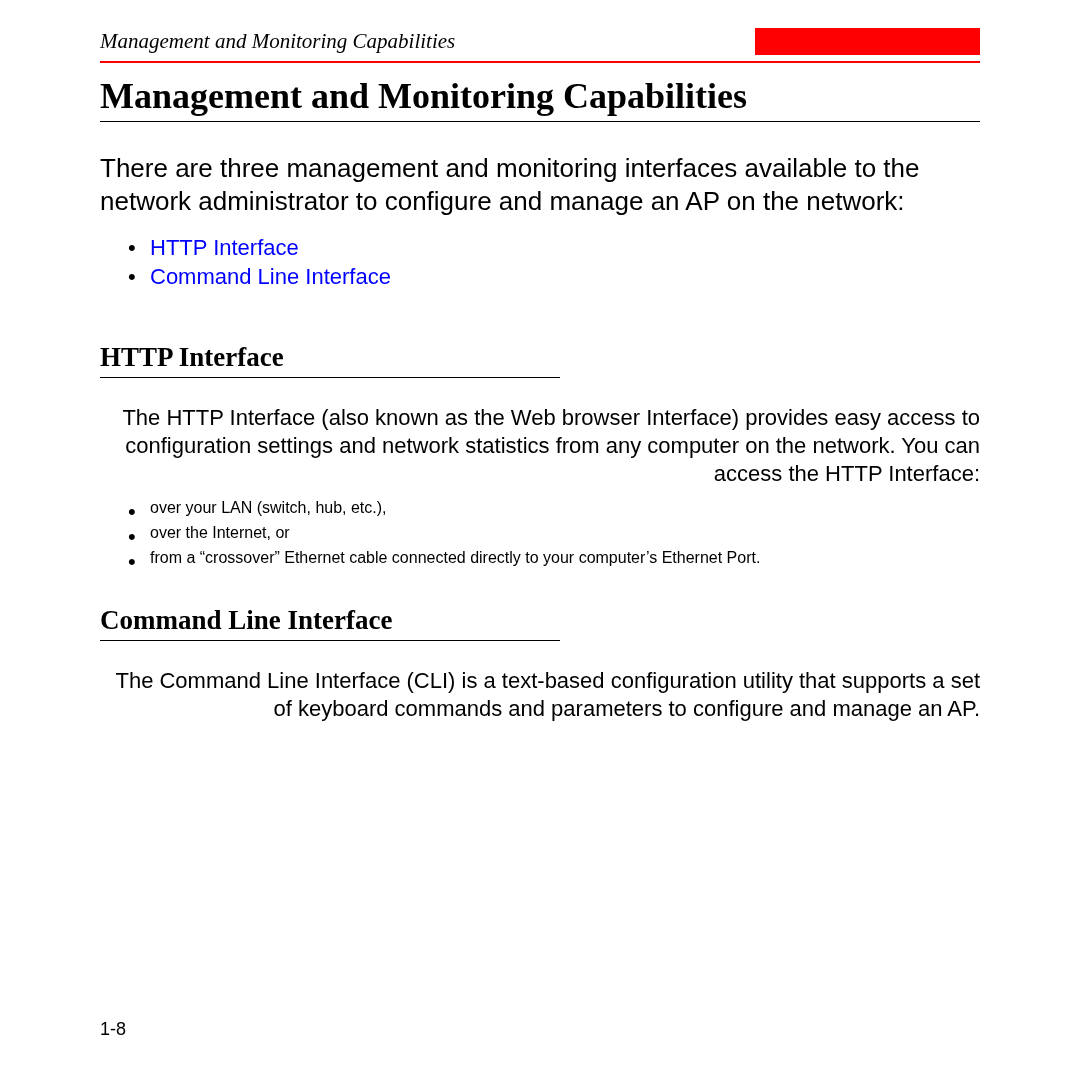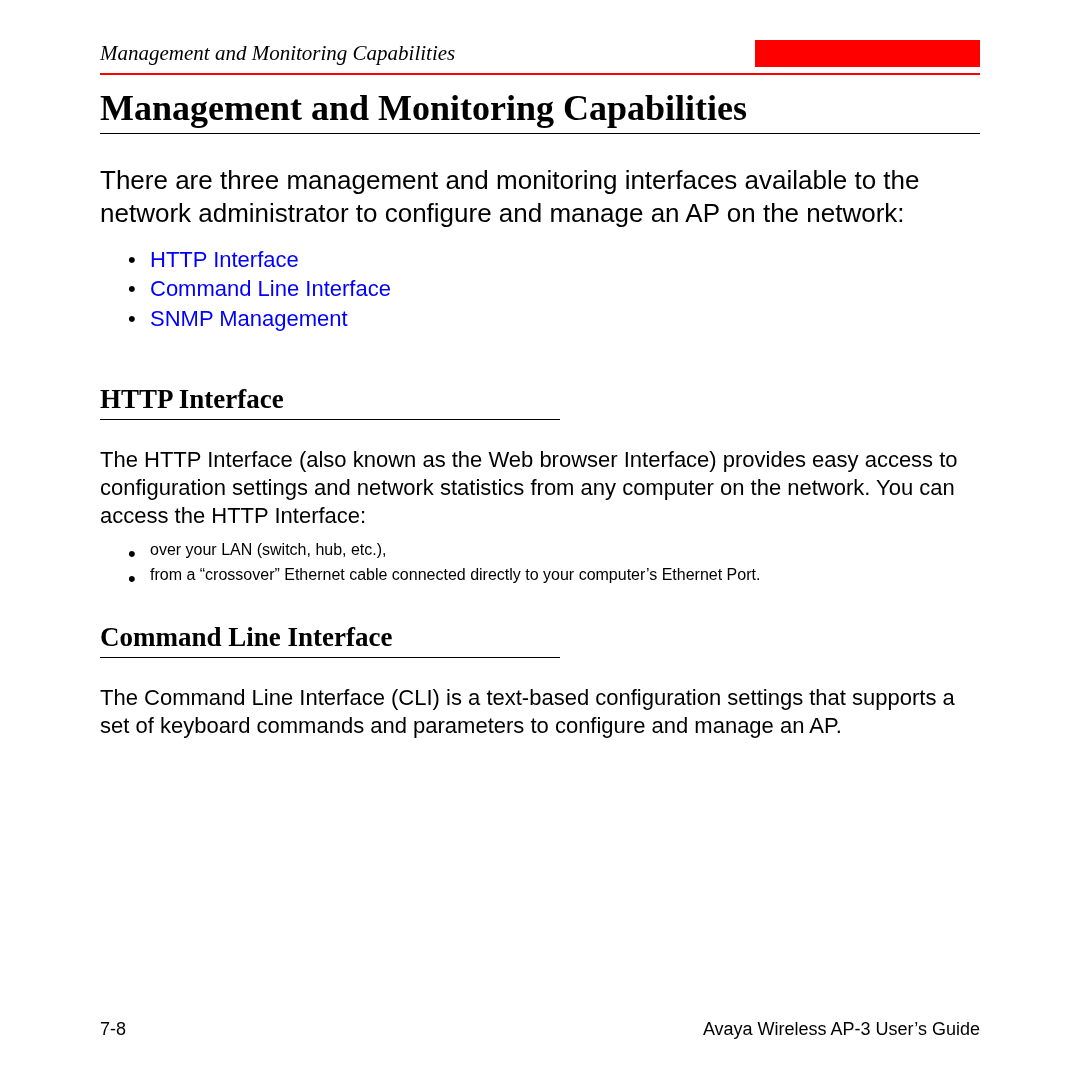--- a/index.html
+++ b/index.html
@@ -8,21 +8,21 @@
     width: 1080px;
     height: 1080px;
     background: #ffffff;
     font-family: Arial, Helvetica, sans-serif;
     color: #000000;
   }
   .page {
     box-sizing: border-box;
     width: 1080px;
     height: 1080px;
-    padding: 40px 100px 40px 100px;
+    padding: 28px 100px 40px 100px;
     position: relative;
   }
   .top-row {
     display: flex;
     align-items: center;
     justify-content: space-between;
     padding-bottom: 6px;
   }
   .running-head {
     font-style: italic;
@@ -80,20 +80,21 @@
     margin: 26px 0 4px 0;
     padding-bottom: 4px;
     border-bottom: 1.5px solid #000;
     display: inline-block;
     width: 460px;
   }
   p.section-body {
     font-size: 22px;
     line-height: 1.28;
     margin: 22px 0 10px 0;
+    text-align: right;
   }
   ul.body-list {
     list-style: none;
     padding: 0 0 0 50px;
     margin: 10px 0 10px 0;
   }
   ul.body-list li {
     font-size: 16px;
     line-height: 1.3;
     position: relative;
@@ -128,34 +129,33 @@
   </div>
   <div class="top-rule"></div>
 
   <h1 class="main-title">Management and Monitoring Capabilities</h1>
 
   <p class="body">There are three management and monitoring interfaces available to the network administrator to configure and manage an AP on the network:</p>
 
   <ul class="link-list">
     <li>HTTP Interface</li>
     <li>Command Line Interface</li>
-    <li>SNMP Management</li>
   </ul>
 
   <h2 class="section">HTTP Interface</h2>
 
   <p class="section-body">The HTTP Interface (also known as the Web browser Interface) provides easy access to configuration settings and network statistics from any computer on the network. You can access the HTTP Interface:</p>
 
   <ul class="body-list">
     <li>over your LAN (switch, hub, etc.),</li>
+    <li>over the Internet, or</li>
     <li>from a “crossover” Ethernet cable connected directly to your computer’s Ethernet Port.</li>
   </ul>
 
   <h2 class="section">Command Line Interface</h2>
 
-  <p class="section-body">The Command Line Interface (CLI) is a text-based configuration settings that supports a set of keyboard commands and parameters to configure and manage an AP.</p>
+  <p class="section-body">The Command Line Interface (CLI) is a text-based configuration utility that supports a set of keyboard commands and parameters to configure and manage an AP.</p>
 
   <div class="footer">
-    <span>7-8</span>
-    <span>Avaya Wireless AP-3 User’s Guide</span>
+    <span>1-8</span>
   </div>
 
 </div>
 
 </body></html>

